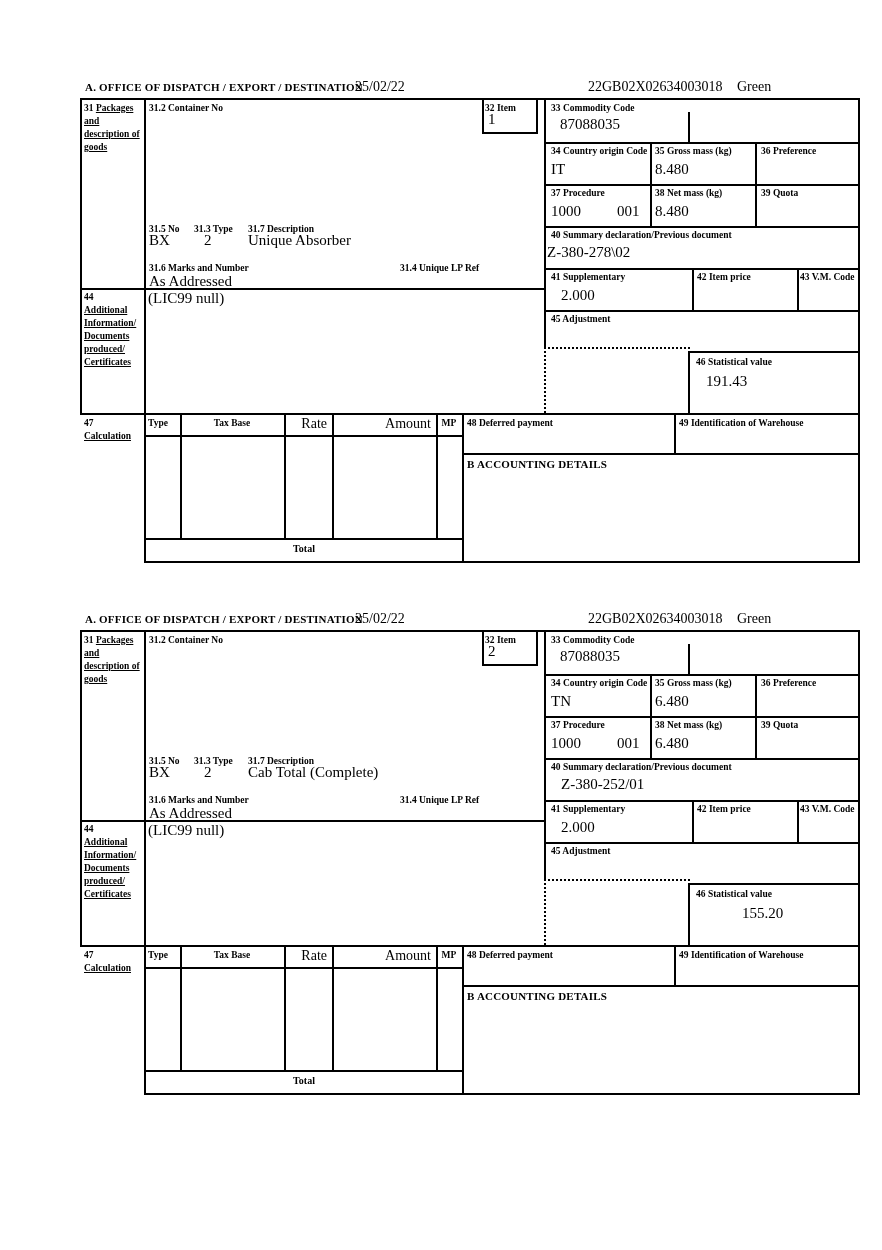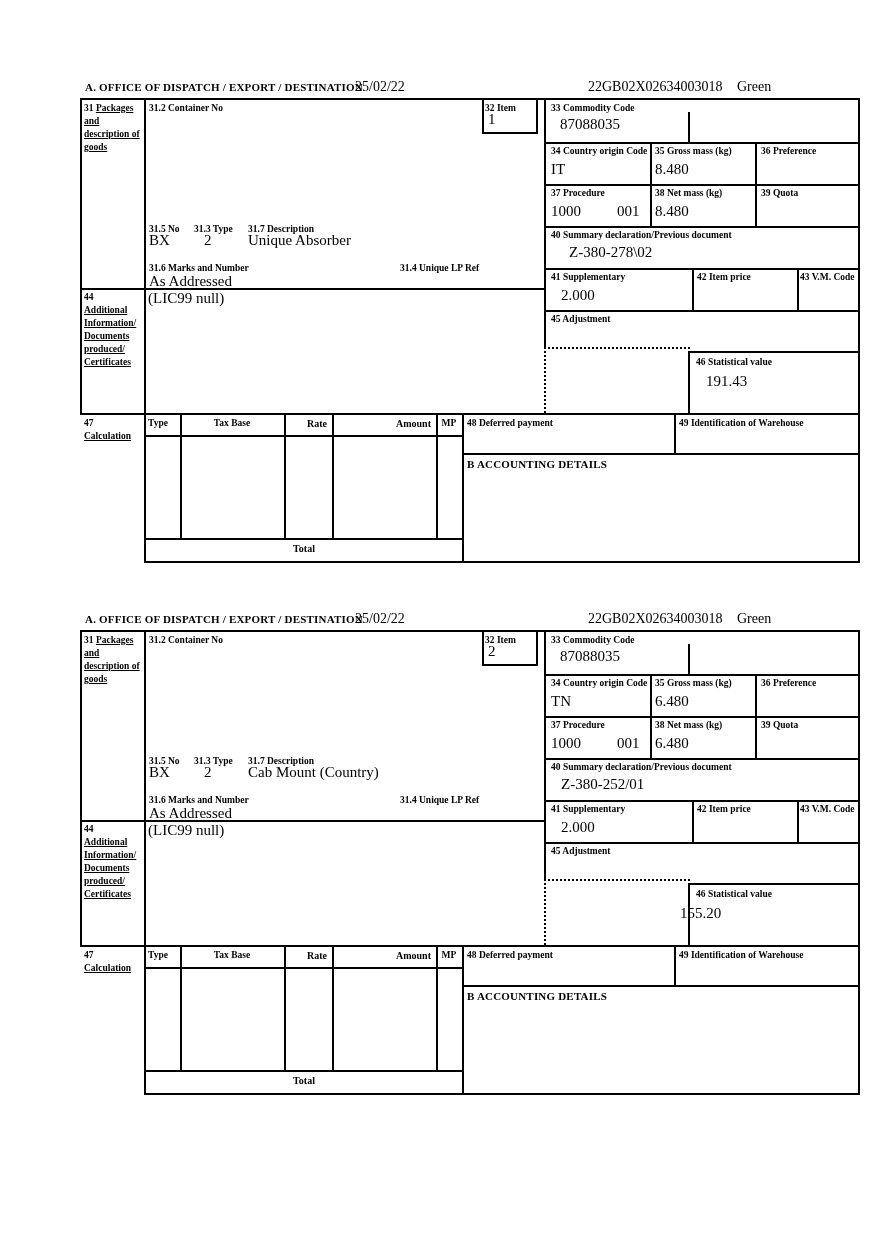--- a/index.html
+++ b/index.html
@@ -9,21 +9,21 @@
   .hl,.vl{position:absolute;background:#000}
   .hl{height:2px}
   .vl{width:2px}
   .dot-v{position:absolute;width:0;border-left:2px dotted #000}
   .dot-h{position:absolute;height:0;border-top:2px dotted #000}
   .hdr{position:absolute;font-weight:bold;font-size:11px;letter-spacing:.2px;white-space:nowrap}
   .big{position:absolute;font-size:14px;white-space:nowrap}
   .lbl{position:absolute;font-weight:bold;font-size:9.5px;line-height:13px;white-space:nowrap}
   .lblw{position:absolute;font-weight:bold;font-size:9.5px;line-height:13px}
   .lblc{position:absolute;font-weight:bold;font-size:9.5px;line-height:13px;text-align:center}
-  .lblr{position:absolute;font-weight:bold;font-size:10px;line-height:13px;text-align:right;padding-right:3px}
+  .lblr{position:absolute;font-weight:normal;font-size:14px;line-height:13px;text-align:right;padding-right:3px}
   .val{position:absolute;font-size:15px;line-height:16px;white-space:nowrap}
   .total{position:absolute;font-weight:bold;font-size:10px;text-align:center}
   .u{text-decoration:underline}
 </style>
 </head>
 <body>
 
 <div class="section" style="top:78px">
 
   <div class="hdr" style="left:7px;top:3px">A.  OFFICE OF DISPATCH / EXPORT / DESTINATION</div>
@@ -91,21 +91,21 @@
   <div class="lbl" style="left:577px;top:67px">35 Gross mass (kg)</div>
   <div class="val" style="left:577px;top:83px">8.480</div>
   <div class="lbl" style="left:683px;top:67px">36 Preference</div>
   <div class="lbl" style="left:473px;top:109px">37 Procedure</div>
   <div class="val" style="left:473px;top:125px">1000</div>
   <div class="val" style="left:539px;top:125px">001</div>
   <div class="lbl" style="left:577px;top:109px">38 Net mass (kg)</div>
   <div class="val" style="left:577px;top:125px">8.480</div>
   <div class="lbl" style="left:683px;top:109px">39 Quota</div>
   <div class="lbl" style="left:473px;top:151px">40 Summary declaration/Previous document</div>
-  <div class="val" style="left:491px;top:166px">Z-380-278\02</div>
+  <div class="val" style="left:469px;top:166px">Z-380-278\02</div>
   <div class="lbl" style="left:473px;top:193px">41 Supplementary</div>
   <div class="val" style="left:483px;top:209px">2.000</div>
   <div class="lbl" style="left:619px;top:193px">42 Item price</div>
   <div class="lbl" style="left:722px;top:193px">43 V.M. Code</div>
   <div class="lbl" style="left:473px;top:235px">45 Adjustment</div>
   <div class="lbl" style="left:618px;top:278px">46 Statistical value</div>
   <div class="val" style="left:628px;top:295px">191.43</div>
 
   <div class="lbl" style="left:70px;top:339px">Type</div>
   <div class="lblc" style="left:102px;top:339px;width:104px">Tax Base</div>
@@ -166,21 +166,21 @@
   <div class="lblw" style="left:6px;top:339px;width:50px"><span>47</span> <span class="u">Calculation</span></div>
 
   <div class="lbl" style="left:71px;top:24px">31.2 Container No</div>
   <div class="lbl" style="left:407px;top:24px">32 Item</div>
   <div class="val" style="left:410px;top:33px">2</div>
   <div class="lbl" style="left:71px;top:145px">31.5 No</div>
   <div class="lbl" style="left:116px;top:145px">31.3 Type</div>
   <div class="lbl" style="left:170px;top:145px">31.7 Description</div>
   <div class="val" style="left:71px;top:154px">BX</div>
   <div class="val" style="left:126px;top:154px">2</div>
-  <div class="val" style="left:170px;top:154px">Cab Mount (Country)</div>
+  <div class="val" style="left:170px;top:154px">Cab Total (Complete)</div>
   <div class="lbl" style="left:71px;top:184px">31.6 Marks and Number</div>
   <div class="lbl" style="left:322px;top:184px">31.4 Unique LP Ref</div>
   <div class="val" style="left:71px;top:195px">As Addressed</div>
   <div class="val" style="left:70px;top:212px">(LIC99 null)</div>
 
   <div class="lbl" style="left:473px;top:24px">33 Commodity Code</div>
   <div class="val" style="left:482px;top:38px">87088035</div>
   <div class="lbl" style="left:473px;top:67px">34 Country origin Code</div>
   <div class="val" style="left:473px;top:83px">TN</div>
   <div class="lbl" style="left:577px;top:67px">35 Gross mass (kg)</div>
@@ -193,21 +193,21 @@
   <div class="val" style="left:577px;top:125px">6.480</div>
   <div class="lbl" style="left:683px;top:109px">39 Quota</div>
   <div class="lbl" style="left:473px;top:151px">40 Summary declaration/Previous document</div>
   <div class="val" style="left:483px;top:166px">Z-380-252/01</div>
   <div class="lbl" style="left:473px;top:193px">41 Supplementary</div>
   <div class="val" style="left:483px;top:209px">2.000</div>
   <div class="lbl" style="left:619px;top:193px">42 Item price</div>
   <div class="lbl" style="left:722px;top:193px">43 V.M. Code</div>
   <div class="lbl" style="left:473px;top:235px">45 Adjustment</div>
   <div class="lbl" style="left:618px;top:278px">46 Statistical value</div>
-  <div class="val" style="left:602px;top:295px">155.20</div>
+  <div class="val" style="left:664px;top:295px">155.20</div>
 
   <div class="lbl" style="left:70px;top:339px">Type</div>
   <div class="lblc" style="left:102px;top:339px;width:104px">Tax Base</div>
   <div class="lblr" style="left:206px;top:339px;width:46px">Rate</div>
   <div class="lblr" style="left:254px;top:339px;width:102px">Amount</div>
   <div class="lblc" style="left:358px;top:339px;width:26px">MP</div>
   <div class="total" style="left:66px;top:465px;width:320px">Total</div>
 
   <div class="lbl" style="left:389px;top:339px">48 Deferred payment</div>
   <div class="lbl" style="left:601px;top:339px">49 Identification of Warehouse</div>

